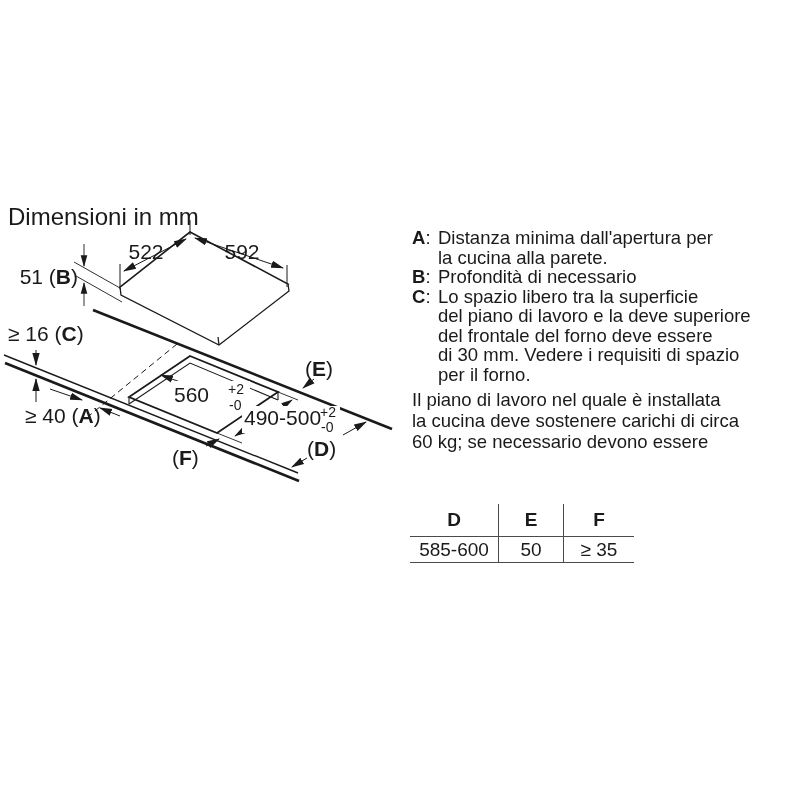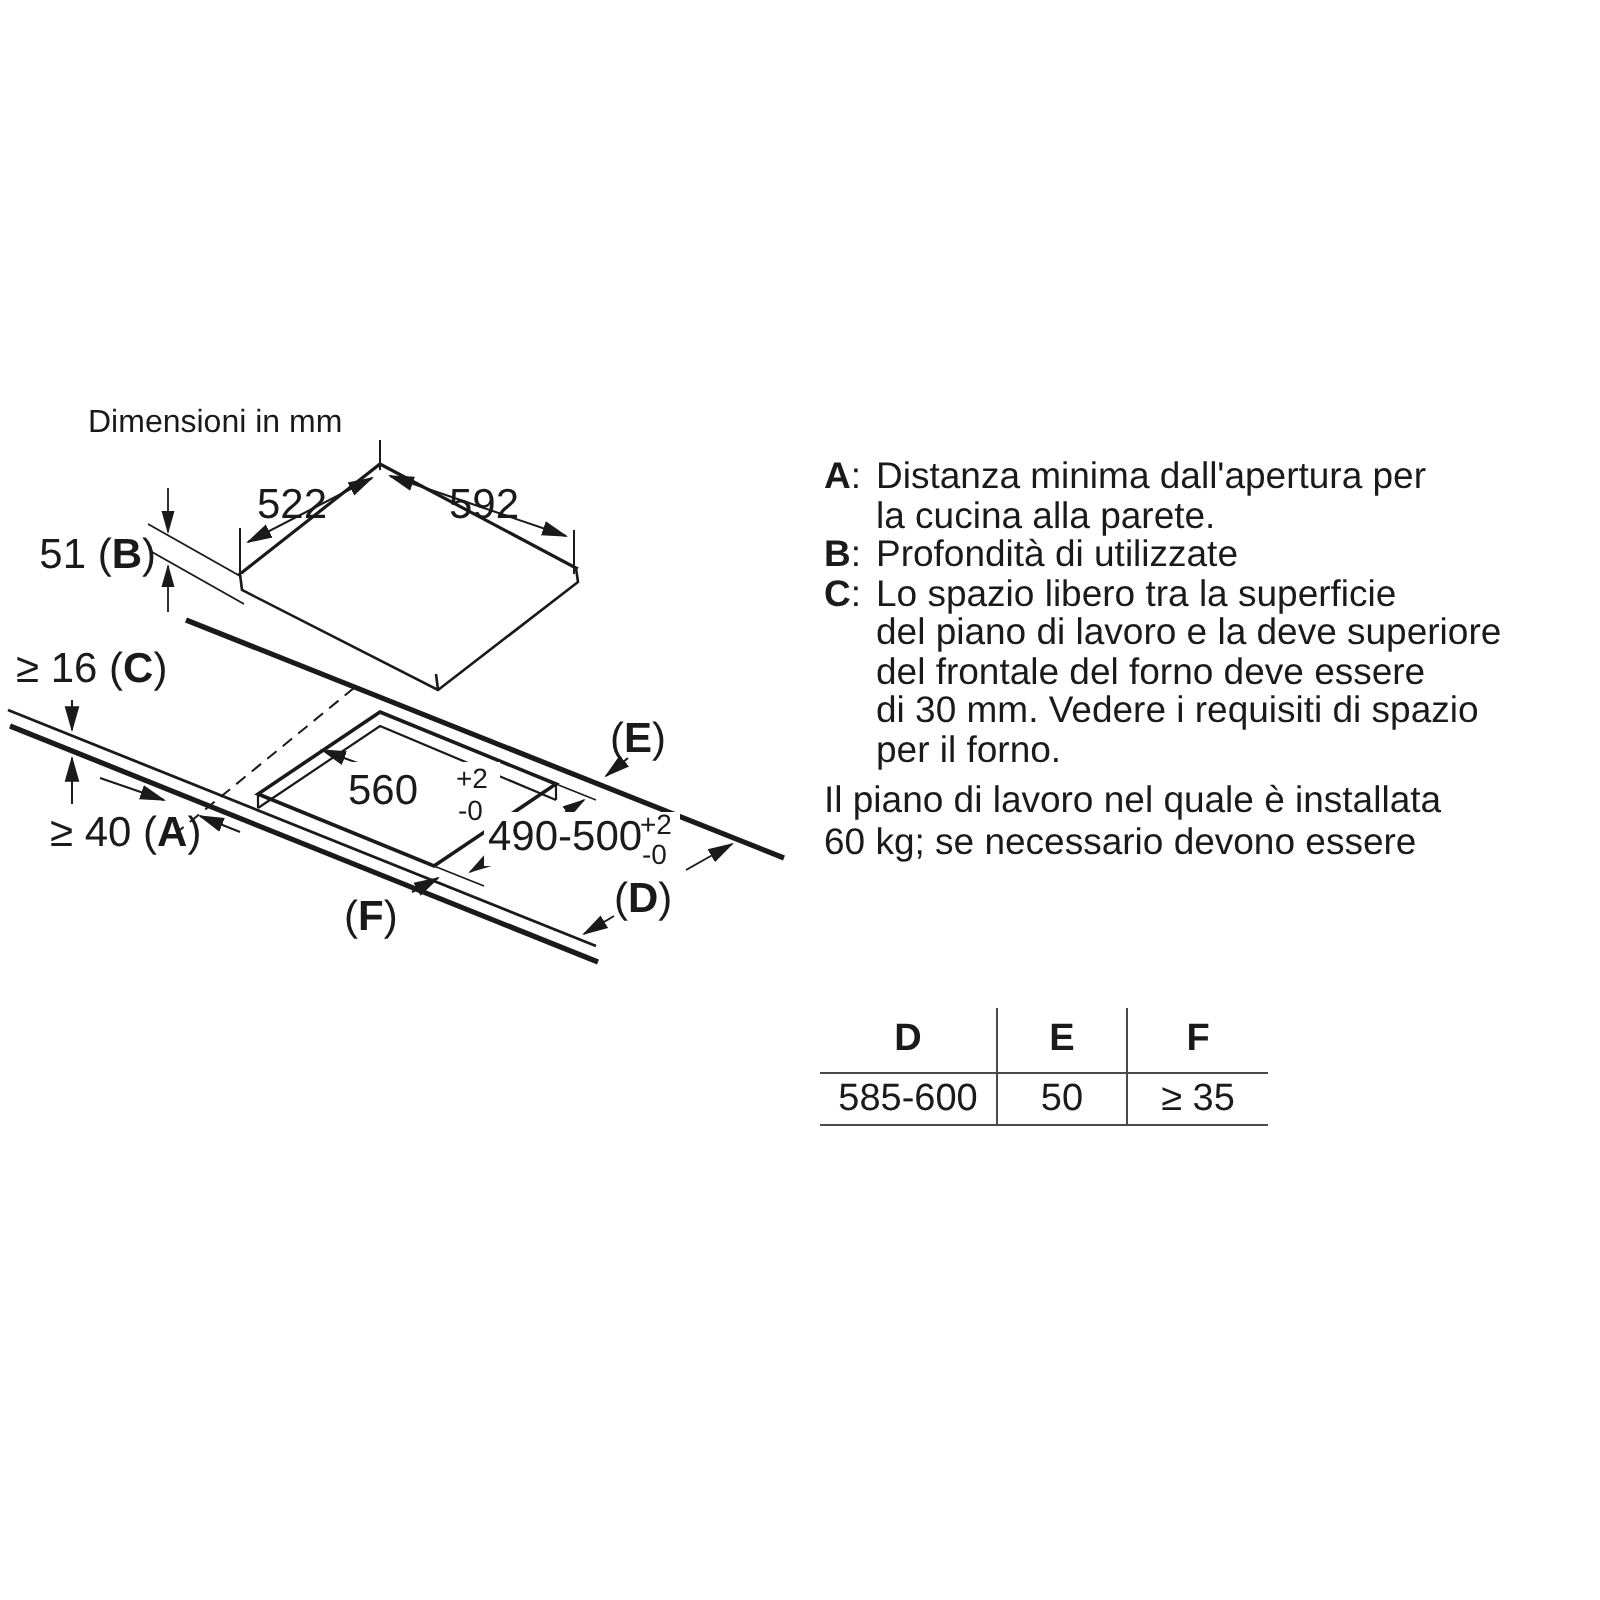--- a/index.html
+++ b/index.html
@@ -1,19 +1,19 @@
 <!DOCTYPE html>
 <html><head>
 <meta charset="utf-8">
 <style>
   html,body{margin:0;padding:0;background:#ffffff;}
   body{width:800px;height:800px;position:relative;overflow:hidden;
        font-family:"Liberation Sans", sans-serif;color:#1a1a1a;}
   .abs{position:absolute;}
-  #title{left:8px;top:203px;font-size:16px;margin-left:36px;}
+  #title{left:8px;top:203px;font-size:24px;}
   #diagram{left:0;top:195px;}
   svg text{font-family:"Liberation Sans", sans-serif;font-size:21px;fill:#1a1a1a;}
   svg text.small{font-size:14px;}
   svg tspan.bold, svg text.bold{font-weight:bold;}
   #legend{left:412px;top:228px;width:355px;font-size:18.5px;line-height:19.5px;}
   .legend-item{position:relative;padding-left:26px;}
   .legend-key{position:absolute;left:0;top:0;font-weight:bold;}
   .legend-key::after{content:":";font-weight:normal;}
   #paragraph{left:412px;top:389px;width:360px;font-size:18.5px;line-height:21px;}
   #spec-table{left:410px;top:504px;border-collapse:collapse;font-size:19px;text-align:center;}
@@ -119,34 +119,35 @@
 </svg>
 
 <div id="legend" class="abs">
   <div class="legend-item">
     <span class="legend-key">A</span>
     <div>Distanza minima dall'apertura per</div>
     <div>la cucina alla parete.</div>
   </div>
   <div class="legend-item">
     <span class="legend-key">B</span>
-    <div>Profondità di utilizzate</div>
+    <div>Profondità di necessario</div>
   </div>
   <div class="legend-item">
     <span class="legend-key">C</span>
     <div>Lo spazio libero tra la superficie</div>
     <div>del piano di lavoro e la deve superiore</div>
     <div>del frontale del forno deve essere</div>
     <div>di 30 mm. Vedere i requisiti di spazio</div>
     <div>per il forno.</div>
   </div>
 </div>
 
 <div id="paragraph" class="abs">
   <div>Il piano di lavoro nel quale è installata</div>
+  <div>la cucina deve sostenere carichi di circa</div>
   <div>60 kg; se necessario devono essere</div>
 </div>
 
 <table id="spec-table" class="abs">
   <thead>
     <tr>
       <th>D</th>
       <th class="colE">E</th>
       <th class="colF">F</th>
     </tr>

